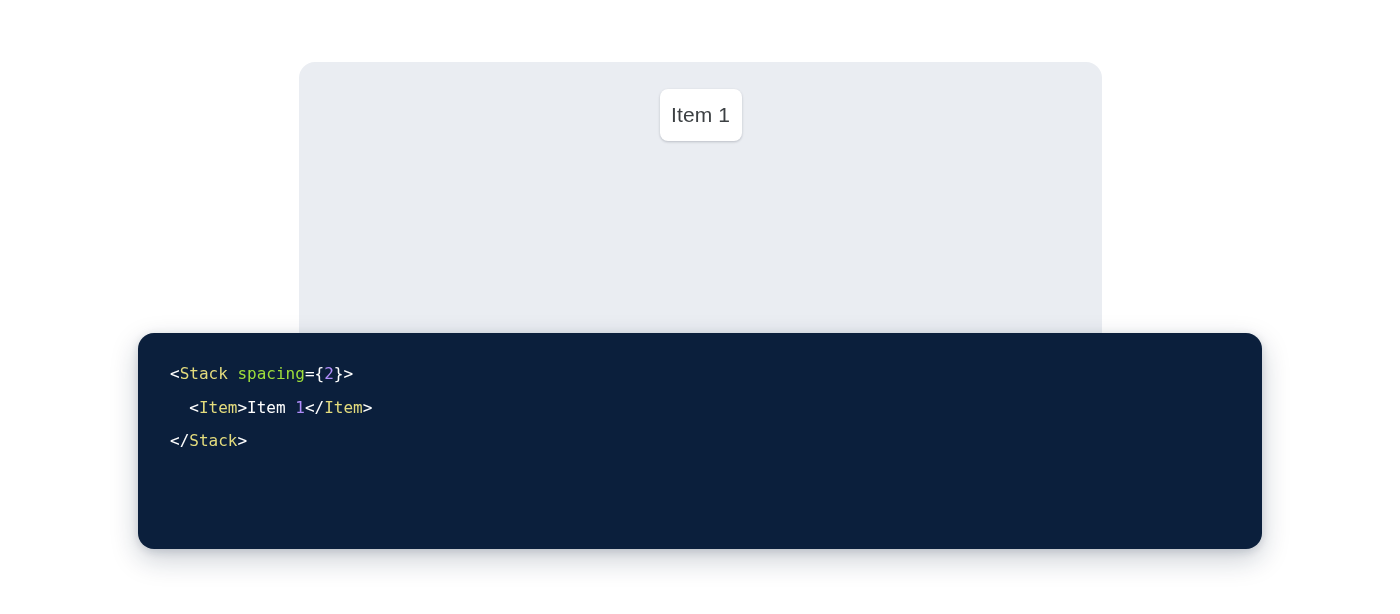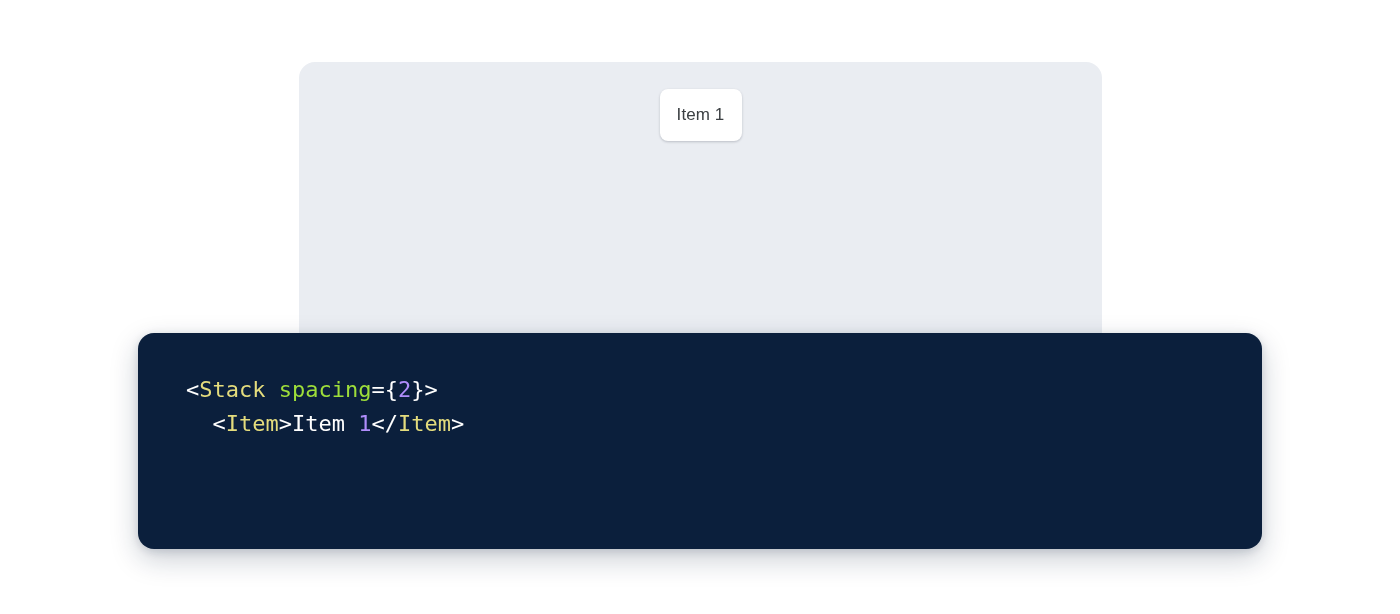--- a/index.html
+++ b/index.html
@@ -46,44 +46,44 @@
   .stack-item {
     background: #ffffff;
     border-radius: 8px;
     box-shadow: 0 1px 3px rgba(16,24,40,0.14), 0 1px 2px rgba(16,24,40,0.08);
     width: 82px;
     height: 52px;
     display: flex;
     align-items: center;
     justify-content: center;
     color: #3c4043;
-    font-size: 17px;
+    font-size: 21px;
     font-family: "Liberation Sans", sans-serif;
     letter-spacing: 0.1px;
     box-sizing: border-box;
   }
 
   
   .code-panel {
     position: absolute;
     left: 138px;
     top: 333px;
     width: 1124px;
     height: 216px;
     background: #0b1f3c;
     border-radius: 16px;
     box-shadow: 0 10px 28px rgba(12,30,60,0.22), 0 2px 8px rgba(12,30,60,0.14);
     box-sizing: border-box;
     padding: 24px 32px;
     overflow: hidden;
   }
   .code-block {
-    margin: 16px;
+    margin: 0;
     font-family: "DejaVu Sans Mono", "Liberation Mono", monospace;
-    font-size: 22px;
+    font-size: 16px;
     line-height: 33.5px;
     color: #ffffff;
     white-space: pre;
     tab-size: 2;
   }
   .code-line { display: block; height: 33.5px; }
 
   
   .tok-punct  { color: #ffffff; }
   .tok-tag    { color: #e4dc7d; }
@@ -102,16 +102,17 @@
 
     <div class="stack-item">
           <span>Item 1</span>
         </div>
       </div>
   </div>
 
   <div class="code-panel">
     <pre class="code-block" id="code-block"><span class="code-line"><span class="tok-punct">&lt;</span><span class="tok-tag">Stack</span><span class="tok-text"> </span><span class="tok-attr">spacing</span><span class="tok-punct">=</span><span class="tok-brace">{</span><span class="tok-num">2</span><span class="tok-brace">}</span><span class="tok-punct">&gt;</span>
 </span><span class="code-line"><span>  </span><span class="tok-punct">&lt;</span><span class="tok-tag">Item</span><span class="tok-punct">&gt;</span><span class="tok-text">Item </span><span class="tok-num">1</span><span class="tok-punct">&lt;/</span><span class="tok-tag">Item</span><span class="tok-punct">&gt;</span>
+</span><span class="code-line"><span class="tok-punct">&lt;/</span><span class="tok-tag">Stack</span><span class="tok-punct">&gt;</span>
 </span></pre>
   </div>
 
 </div>
 
 </body></html>

